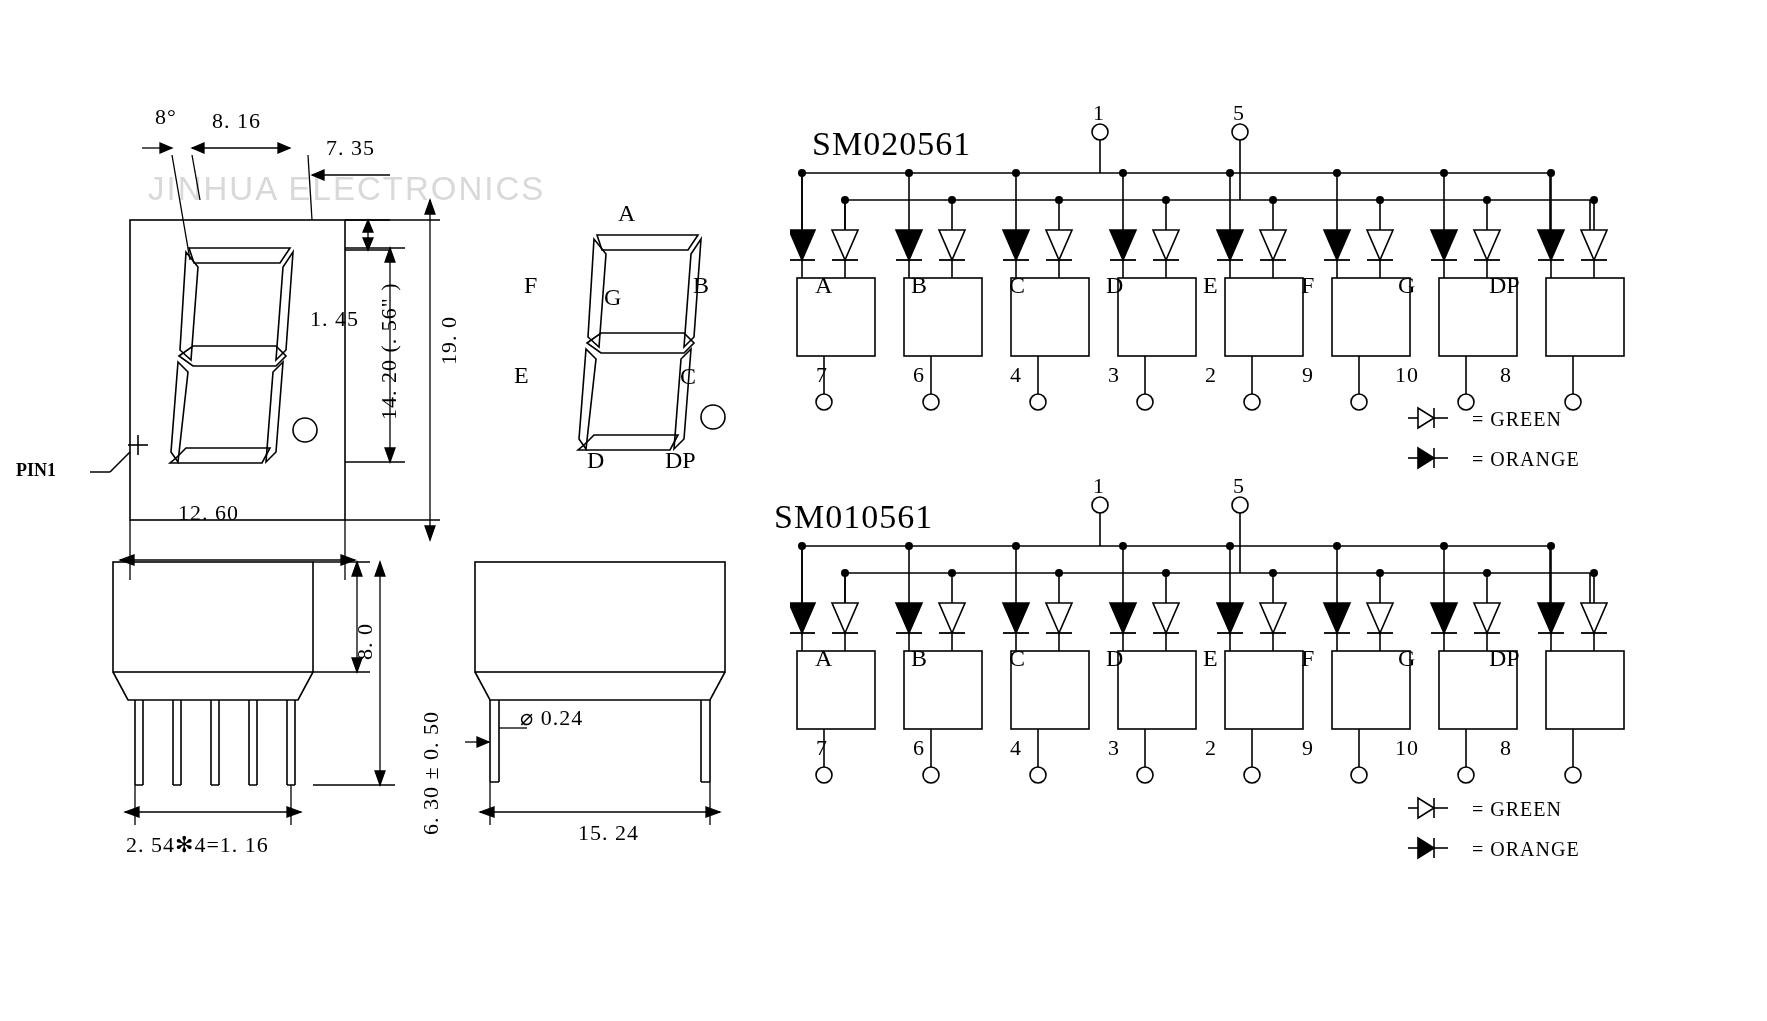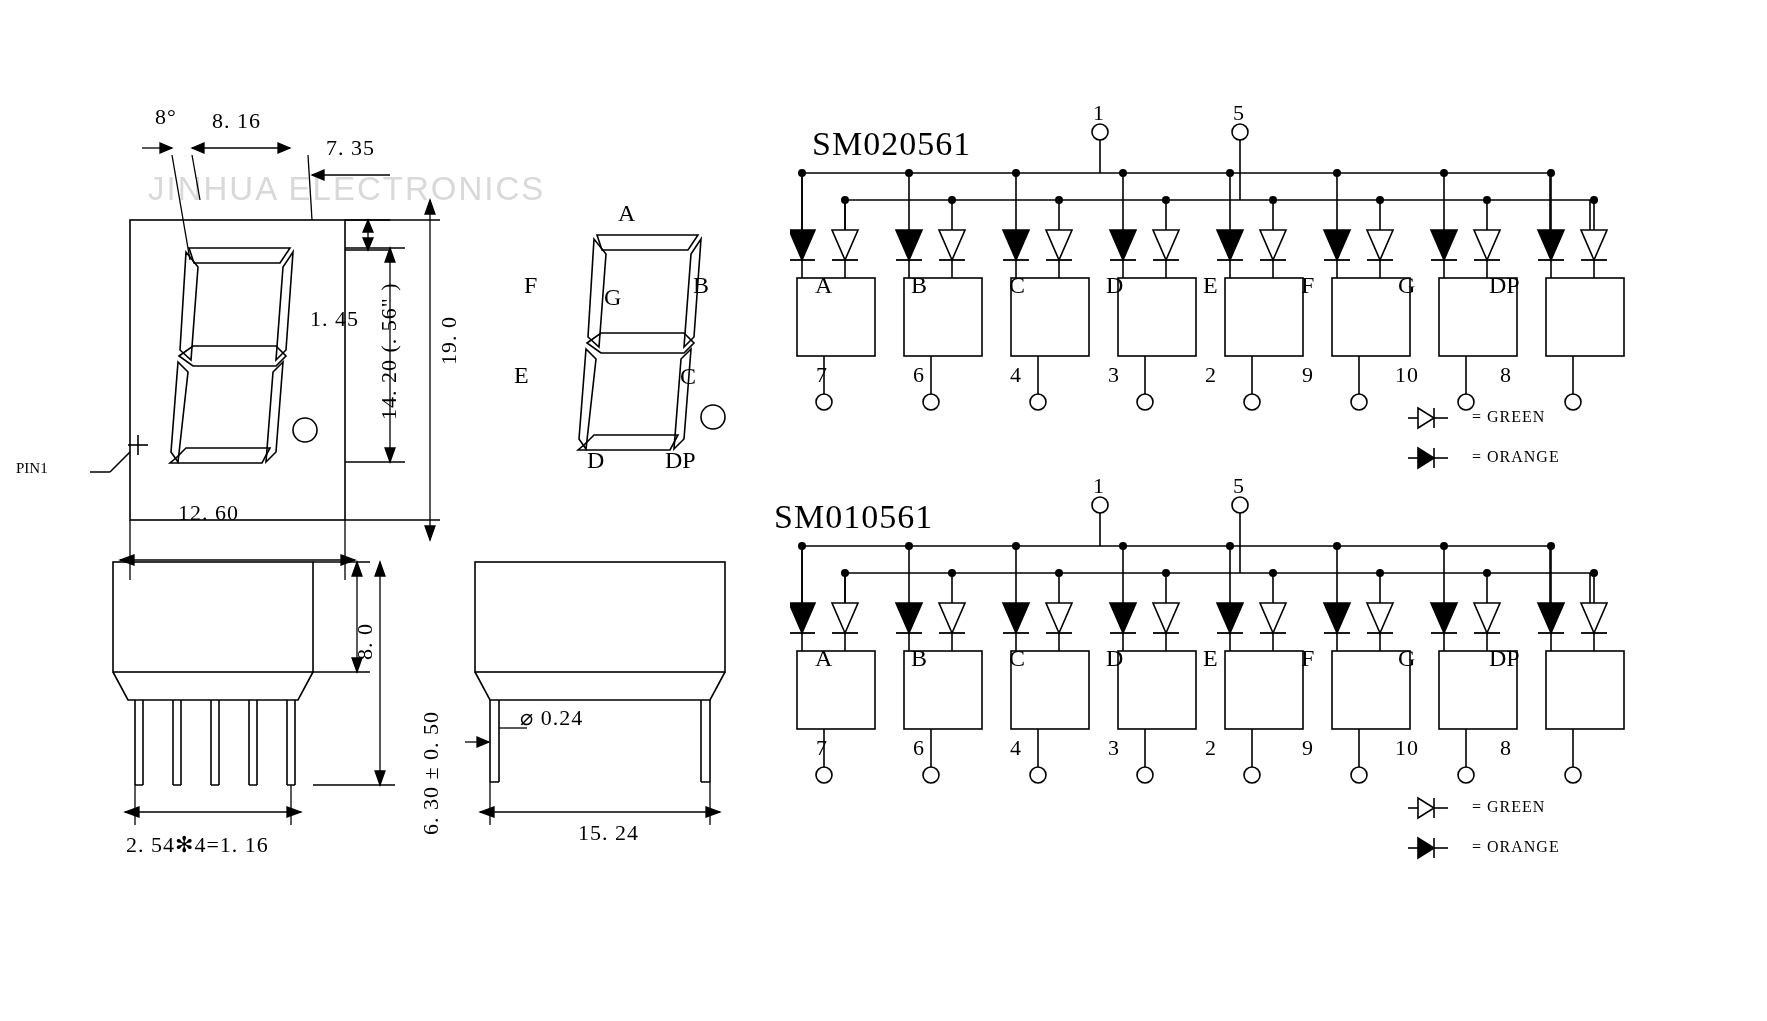--- a/index.html
+++ b/index.html
@@ -4,22 +4,22 @@
 <style>
   html,body{margin:0;padding:0;background:#ffffff;}
   body{width:1767px;height:1021px;position:relative;font-family:"Liberation Serif",serif;color:#000;overflow:hidden;}
   .root{position:absolute;left:0;top:0;width:1767px;height:1021px;}
   svg{display:block;}
   .lbl{position:absolute;font-family:"Liberation Serif",serif;color:#000;white-space:nowrap;}
   .wm{position:absolute;font-family:"Liberation Sans",sans-serif;color:#d9d9d9;letter-spacing:2px;white-space:nowrap;font-size:33px;}
   .t-title{font-size:34px;letter-spacing:1px;}
   .t-dim{font-size:22px;letter-spacing:1px;}
   .t-seg{font-size:24px;}
-  .t-pin{font-size:15px;}
-  .t-leg{font-size:16px;letter-spacing:1px;}
+  .t-pin{font-size:18px;font-weight:bold;}
+  .t-leg{font-size:20px;letter-spacing:1px;}
   .rot{transform-origin:left top;}
 </style>
 </head>
 <body>
 
 <div class="root">
 
   <div class="wm" style="left:148px;top:170px;">JINHUA ELECTRONICS</div>
 
   <svg width="520" height="520" style="position:absolute;left:90px;top:100px;">

